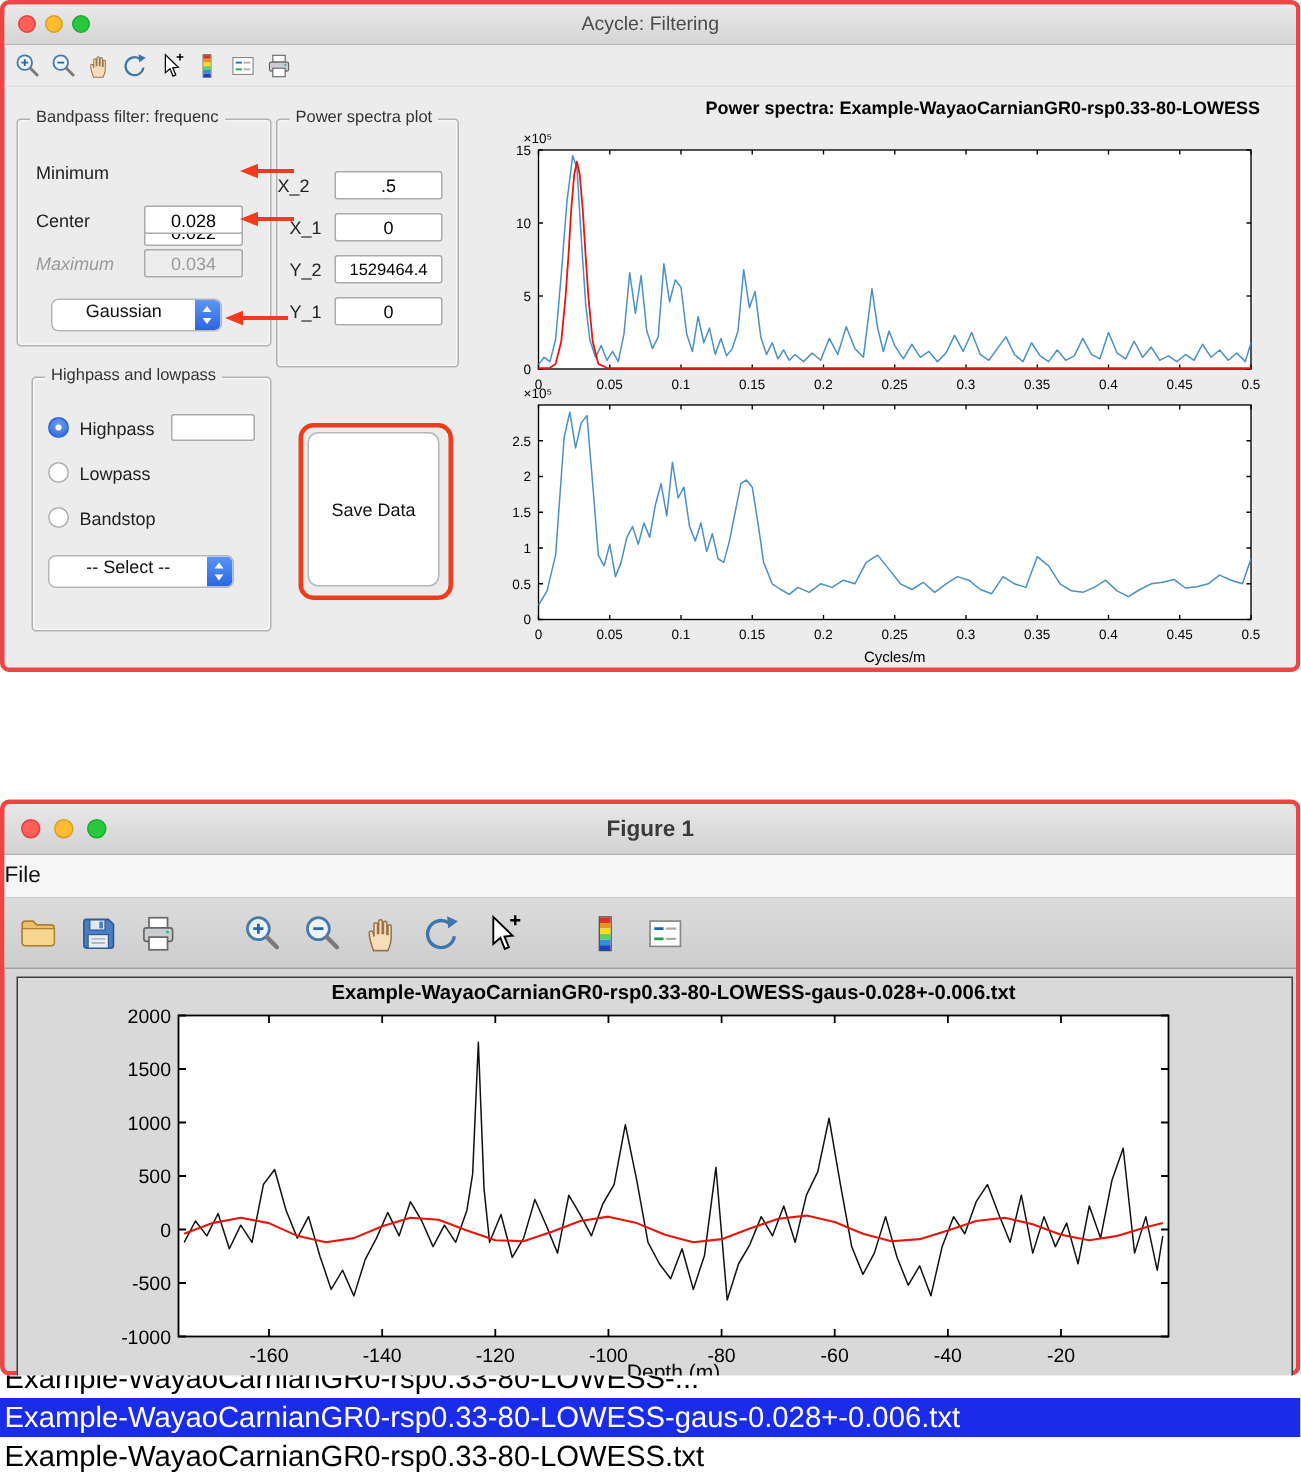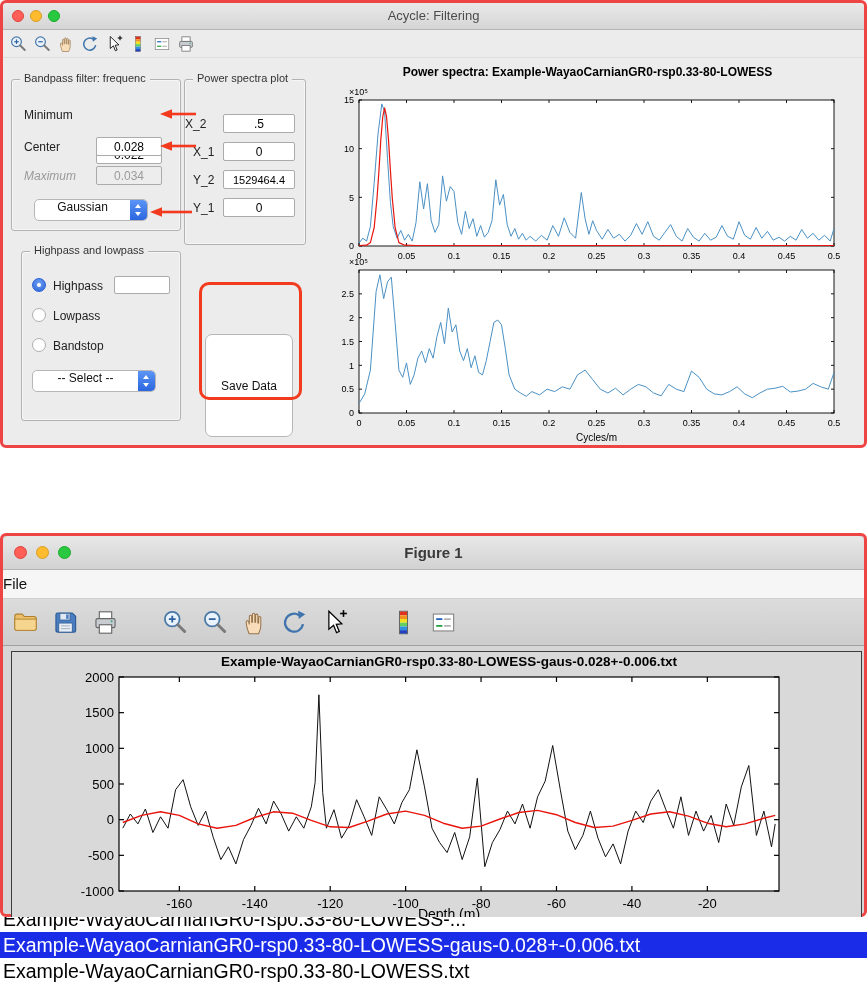--- a/index.html
+++ b/index.html
@@ -41,25 +41,25 @@
   .field:disabled{color:#9a9a9a;background:#ededed;}
   .popup{position:absolute;background:#fff;border:1px solid #b6b6b6;border-radius:5px;display:flex;align-items:flex-start;box-sizing:border-box;overflow:hidden;}
   .plabel{flex:1;text-align:center;font-size:12px;color:#111;}
   .pcap{width:17px;align-self:stretch;background:linear-gradient(#5b95f5,#2b66e0);border-radius:0 4px 4px 0;position:relative;flex:0 0 17px;}
   .pcap::before{content:"";position:absolute;left:5px;top:4px;border-left:3.5px solid transparent;border-right:3.5px solid transparent;border-bottom:4px solid #fff;}
   .pcap::after{content:"";position:absolute;left:5px;bottom:4px;border-left:3.5px solid transparent;border-right:3.5px solid transparent;border-top:4px solid #fff;}
   .radio{position:absolute;width:14px;height:14px;border-radius:50%;background:#fff;border:1px solid #b0b0b0;box-sizing:border-box;}
   .radio.sel{background:radial-gradient(circle at 50% 35%,#6fa0f2,#2a62d8);border-color:#2a62d8;}
   .radio.sel::after{content:"";position:absolute;left:4px;top:4px;width:4px;height:4px;background:#fff;border-radius:50%;}
   .savebtn{position:absolute;background:#fff;border:1px solid #b6b6b6;border-radius:7px;
-           font:12px "Liberation Sans","DejaVu Sans",sans-serif;color:#111;margin-top:46px;}
+           font:12px "Liberation Sans","DejaVu Sans",sans-serif;color:#111;}
   .outline{position:absolute;border:3px solid currentColor;border-radius:10px;pointer-events:none;}
   .annot{color:#f23b1e;}
   .arrow{position:absolute;}
-  .ptitle{position:absolute;text-align:center;font-size:12px;font-weight:bold;color:#000;white-space:nowrap;}
+  .ptitle{position:absolute;text-align:right;font-size:12px;font-weight:bold;color:#000;white-space:nowrap;}
   .ftitle{position:absolute;left:103px;top:2px;width:668px;text-align:center;font-size:13.5px;font-weight:bold;color:#000;white-space:nowrap;}
   .chart{position:absolute;}
   svg text{font-family:"Liberation Sans","DejaVu Sans",sans-serif;fill:#000;}
   .filelist{position:absolute;left:0;top:917px;width:867px;height:71px;background:#fff;}
   .flrow{height:26px;line-height:26px;font-size:19.5px;white-space:nowrap;overflow:hidden;padding-left:3px;color:#000;}
   .flrow.clipped{height:15px;position:relative;}
   .flrow.clipped .fltext{display:block;margin-top:-11px;}
   .flrow.selected{color:#fff;background:#1b2ce8;}
 </style>
 </head>

